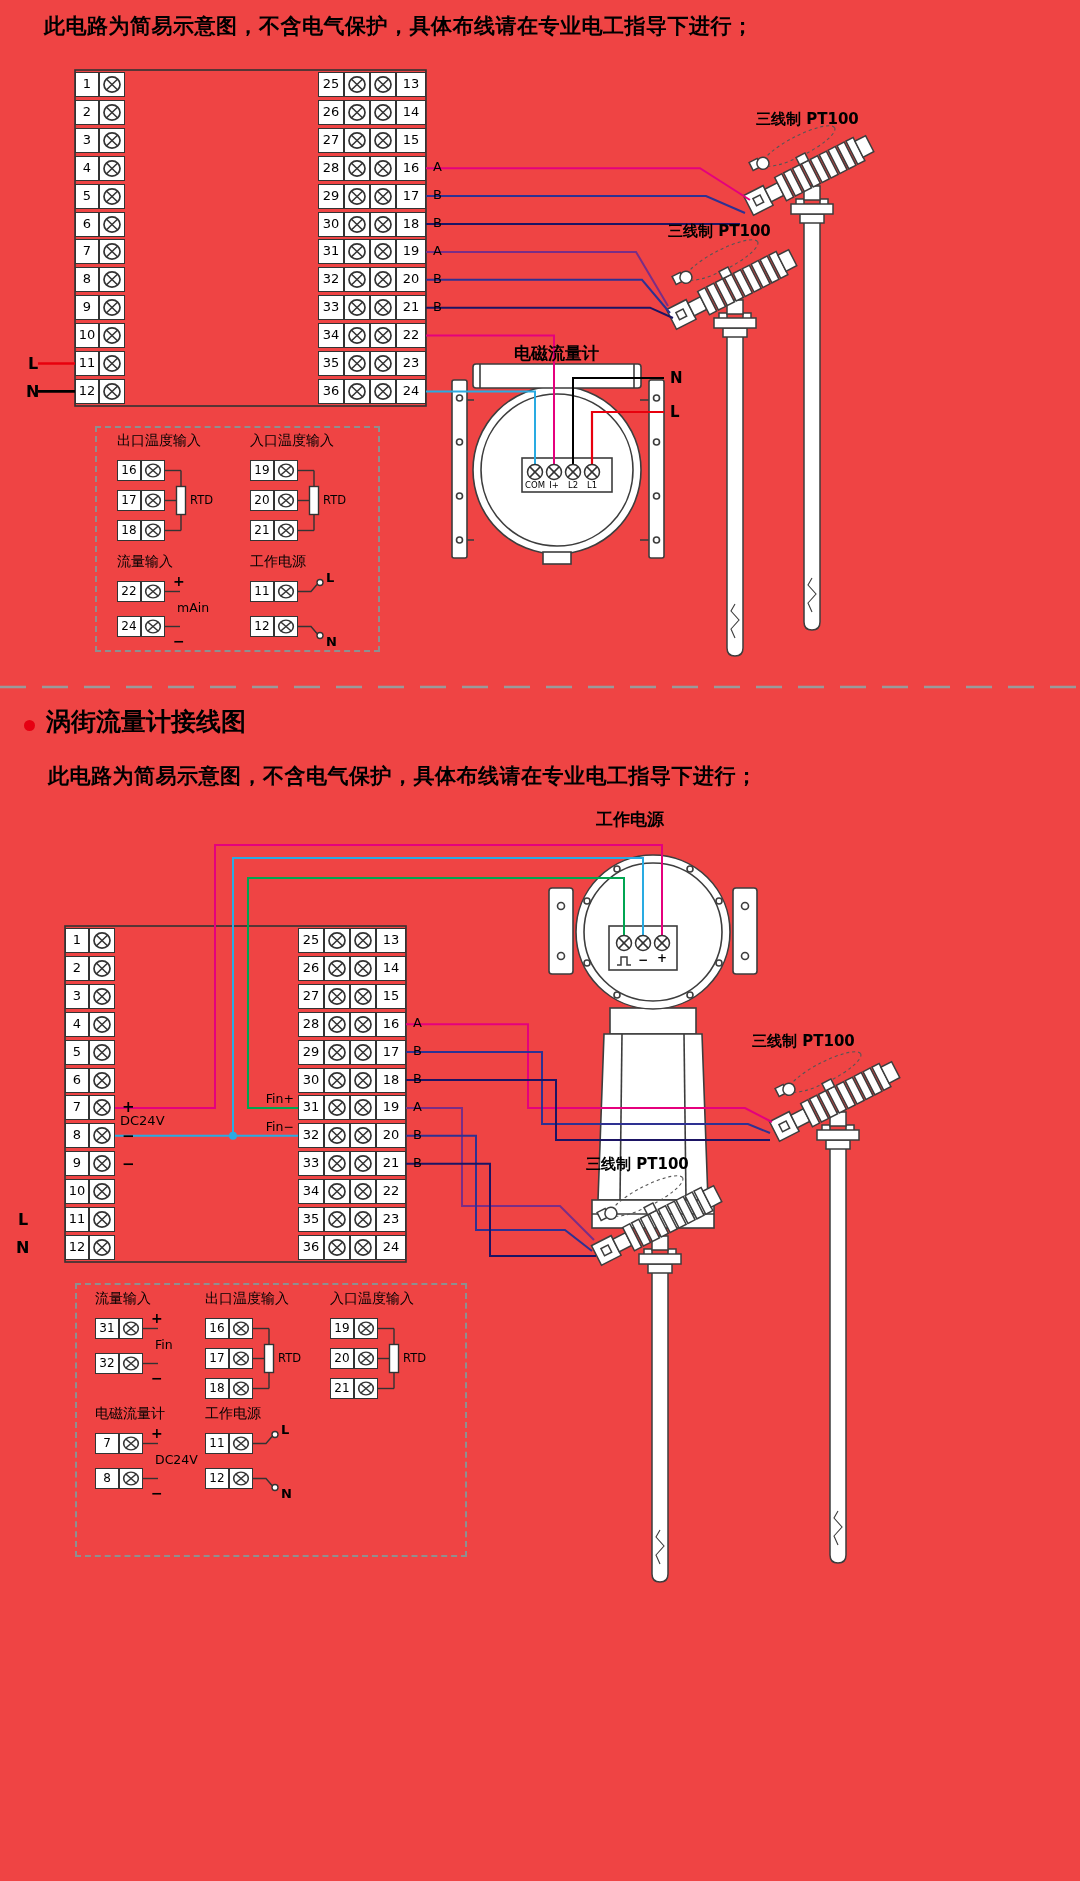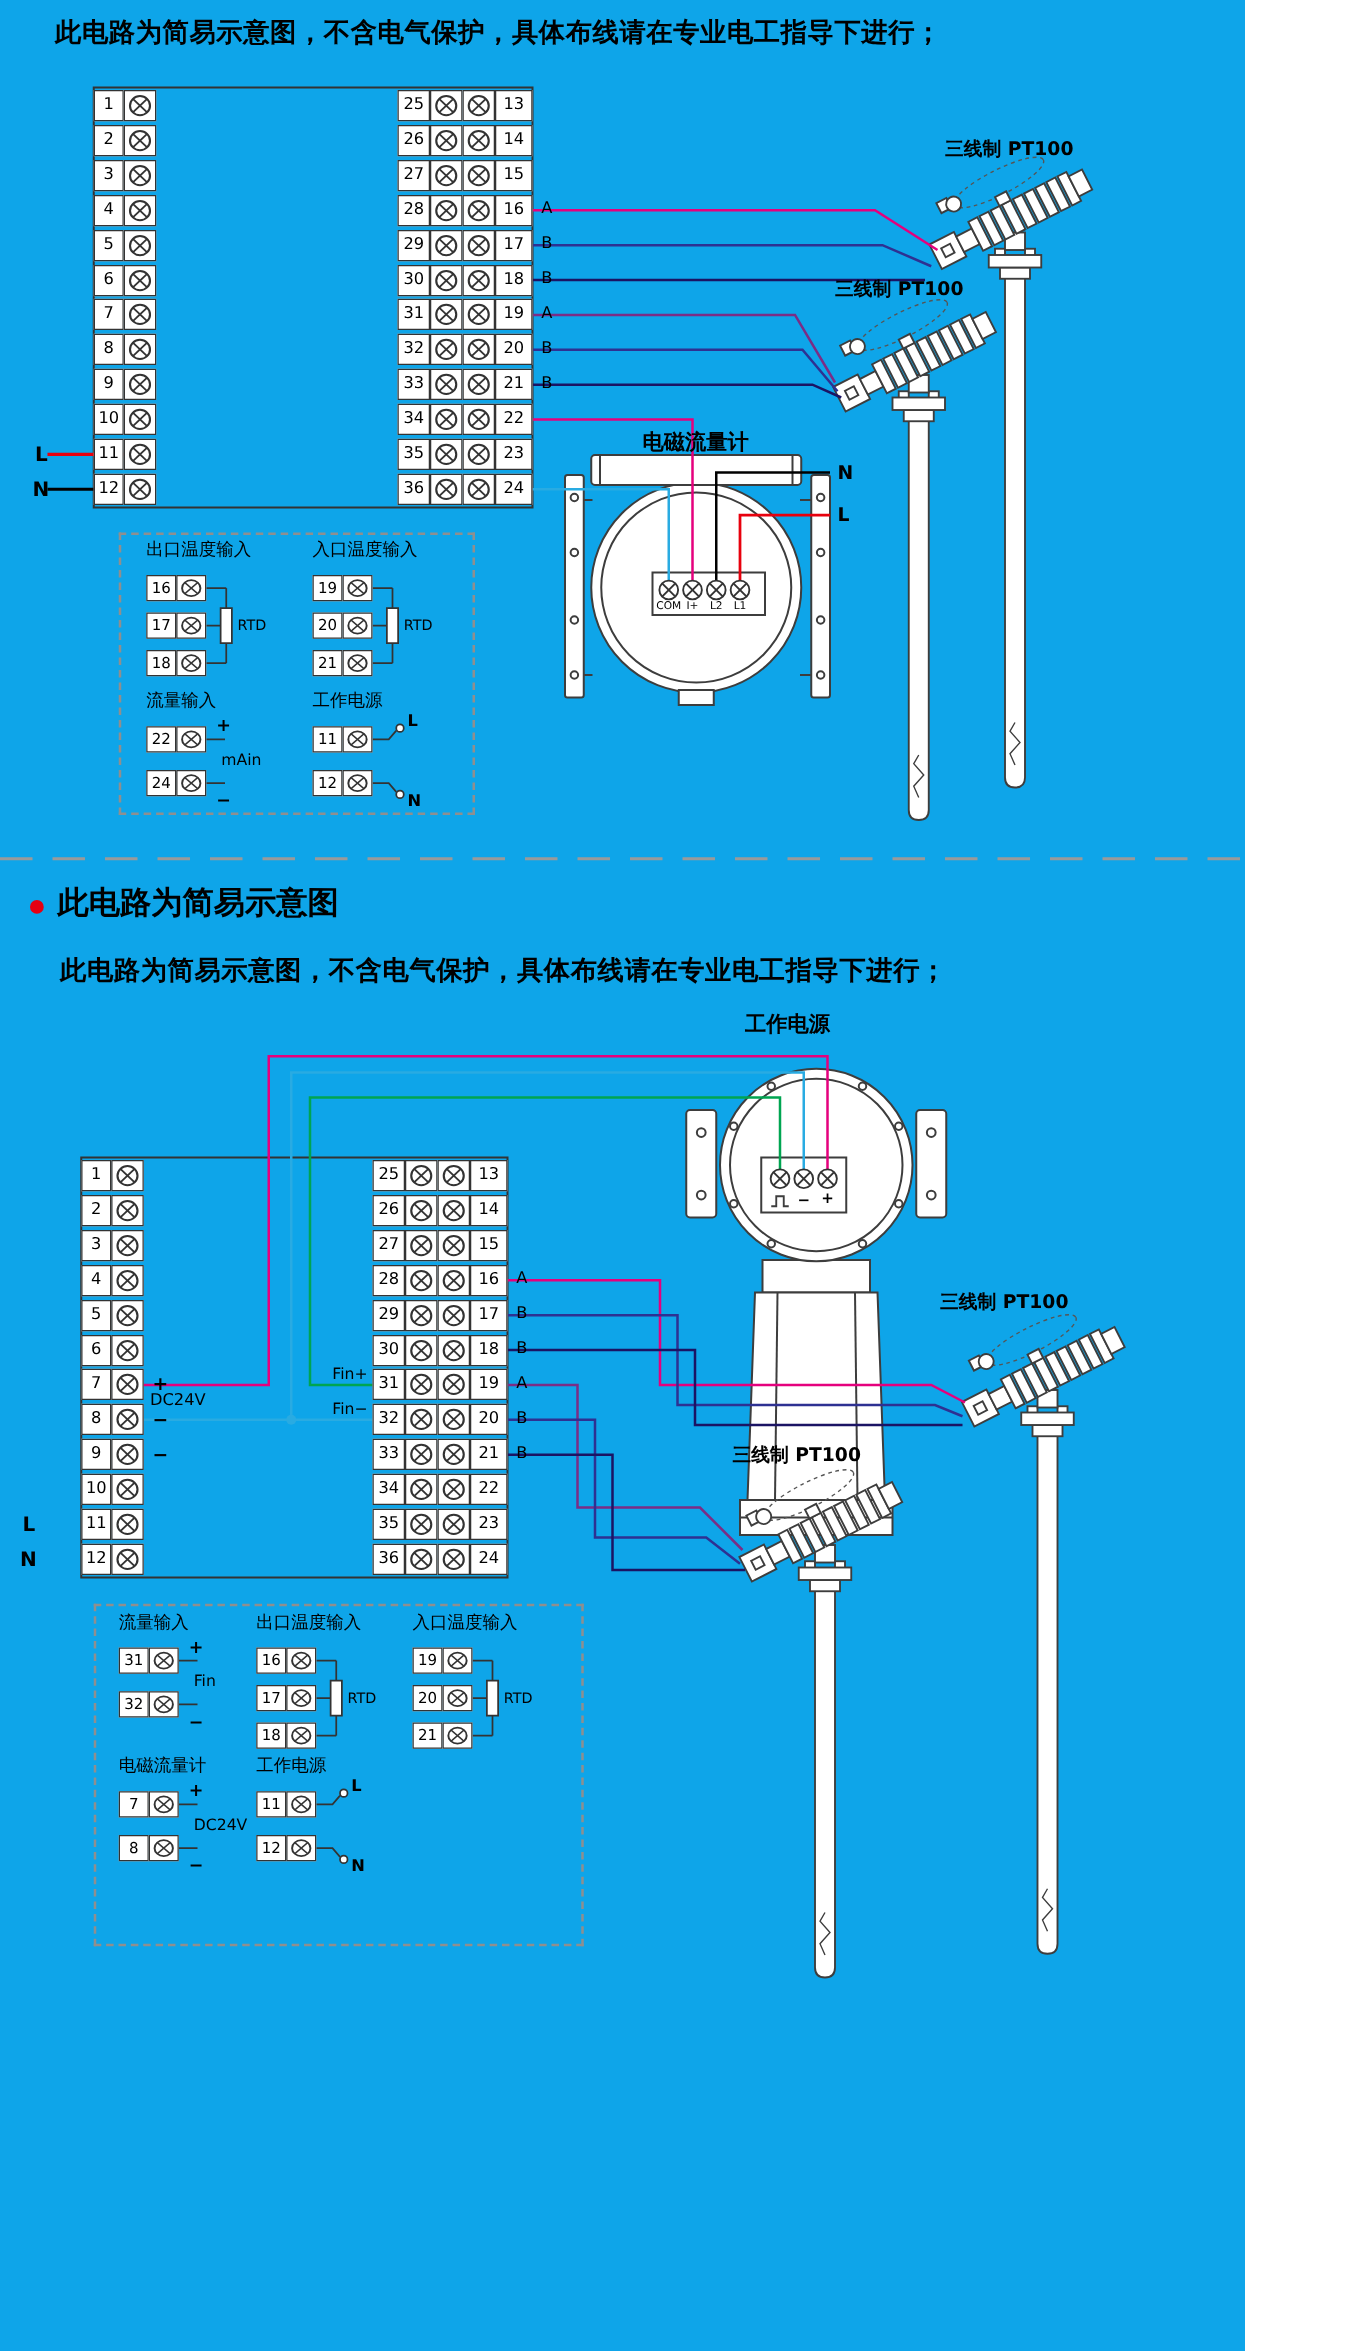--- a/index.html
+++ b/index.html
@@ -1,18 +1,18 @@
 <!DOCTYPE html>
 <html><head>
 <meta charset="utf-8">
 <style>
   *{margin:0;padding:0;box-sizing:border-box}
   html,body{background:#fff}
   body{font-family:"DejaVu Sans","Liberation Sans",sans-serif;color:#000}
-  #page{position:relative;width:996px;height:1881px;background:#0ea5e9;overflow:hidden}
+  #page{position:relative;width:1080px;height:1881px;background:#ef4444;overflow:hidden}
   #diagram-svg{position:absolute;left:0;top:0;z-index:5}
   .tnum{position:absolute;border:1.5px solid #333;background:#fff;text-align:center;
         font-size:13px;color:#000;z-index:10;overflow:hidden}
   .tscrew{position:absolute;border:1.5px solid #333;background:#fff;z-index:10}
   .lbl{position:absolute;color:#000;z-index:12;white-space:nowrap;line-height:1.15}
   .warning{position:absolute;font-weight:bold;font-size:21px;color:#000;z-index:12;
            letter-spacing:.5px;white-space:nowrap}
   .heading{position:absolute;font-weight:bold;font-size:25px;color:#000;z-index:12;white-space:nowrap}
   .bullet{position:absolute;width:11px;height:11px;border-radius:50%;z-index:12}
   .devtitle{position:absolute;font-weight:bold;font-size:17px;color:#000;z-index:12;white-space:nowrap}
@@ -20,21 +20,21 @@
   .detailbox{position:absolute;border:2px dashed #8f8f8f;z-index:4;background:transparent}
 </style>
 </head>
 <body>
 
 <div id="page">
 
   <div class="warning" style="left:44px;top:12px">此电路为简易示意图，不含电气保护，具体布线请在专业电工指导下进行；</div>
 
   <div class="bullet" style="left: 24px; top: 720px; background: rgb(230, 0, 18);"></div>
-  <div class="heading" style="left:46px;top:705px">此电路为简易示意图</div>
+  <div class="heading" style="left:46px;top:705px">涡街流量计接线图</div>
   <div class="warning" style="left:48px;top:762px">此电路为简易示意图，不含电气保护，具体布线请在专业电工指导下进行；</div>
 
   <div class="devtitle" style="left:514px;top:342px">电磁流量计</div>
   <div class="devtitle" style="left:596px;top:808px">工作电源</div>
 
   <div class="sensorlbl" style="left:756px;top:110px">三线制 PT100</div>
   <div class="sensorlbl" style="left:668px;top:222px">三线制 PT100</div>
   <div class="sensorlbl" style="left:752px;top:1032px">三线制 PT100</div>
   <div class="sensorlbl" style="left:586px;top:1155px">三线制 PT100</div>
 

